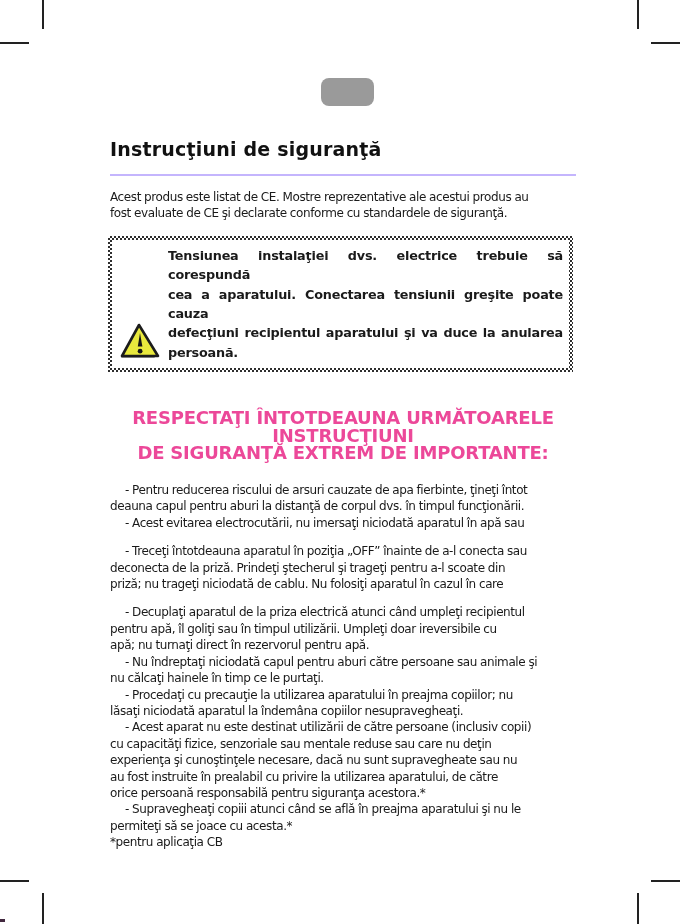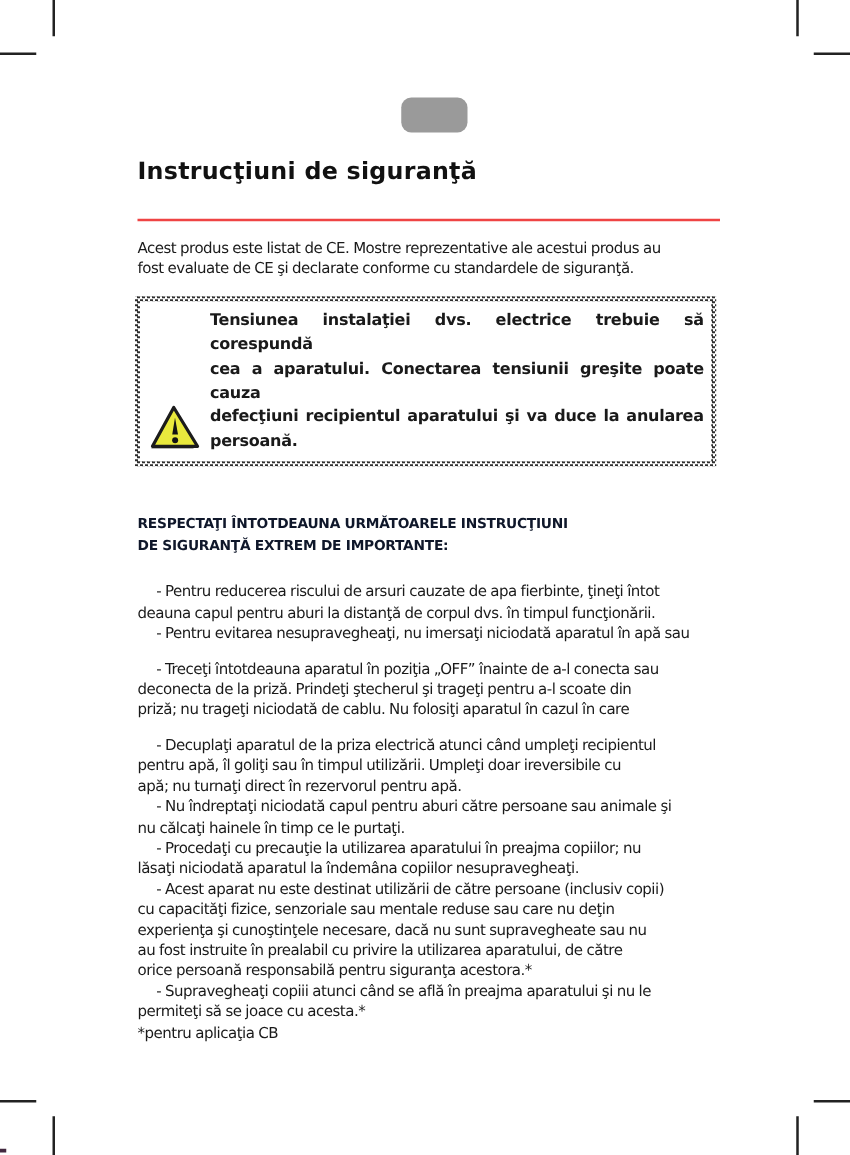--- a/index.html
+++ b/index.html
@@ -23,22 +23,23 @@
     background: var(--tab-gray, #9a9a9a);
     border-radius: 8px;
   }
 
   
   .content { position: absolute; left: 110px; top: 124px; width: 466px; }
 
   .page-title {
     font-size: 19px; font-weight: bold; color: #111;
     line-height: 26px; letter-spacing: 0.2px;
-    border-bottom: 2px solid #ef4444;
-    padding-bottom: 25px;
+    border-bottom: 2px solid #c4b5fd;
+    padding-bottom: 12px;
+    margin-top: 12px;
   }
 
   .body-text {
     font-size: 12px;
     letter-spacing: -0.4px;
     word-spacing: -0.3px;
     line-height: 16.4px;
     white-space: pre-line;
   }
 
@@ -65,25 +66,26 @@
     margin-left: 7px;
     font-size: 12.8px;
     letter-spacing: -0.2px;
     line-height: 19.4px;
   }
   .jline { display: block; text-align: justify; text-align-last: justify; }
   .jline-last { text-align-last: left; }
 
   .section-heading {
     margin-top: 37px;
-    font-size: 11px; font-weight: bold;
+    font-size: 18px; font-weight: bold;
     letter-spacing: -0.2px;
     line-height: 17.6px;
     white-space: pre-line;
-    color: #0f172a;
+    color: #ec4899;
+    text-align: center;
   }
 
   .instruction-list { margin-top: 20px; }
   .instruction { text-indent: 15px; }
   .instruction.gap { margin-top: 12px; }
   .footnote { text-indent: 0; }
 </style>
 </head>
 <body>
 
@@ -122,21 +124,21 @@
           <span class="jline">defecţiuni recipientul aparatului şi va duce la anularea</span>
           <span class="jline jline-last">persoană.</span>
         </div>
     </div>
   </div>
 
   <h2 class="section-heading">RESPECTAŢI ÎNTOTDEAUNA URMĂTOARELE INSTRUCŢIUNI
 DE SIGURANŢĂ EXTREM DE IMPORTANTE:</h2>
 
   <div class="instruction-list body-text"><p class="instruction gap">- Pentru reducerea riscului de arsuri cauzate de apa fierbinte, ţineţi întot
-deauna capul pentru aburi la distanţă de corpul dvs. în timpul funcţionării.</p><p class="instruction">- Pentru evitarea nesupravegheaţi, nu imersaţi niciodată aparatul în apă sau</p><p class="instruction gap">- Treceţi întotdeauna aparatul în poziţia „OFF” înainte de a-l conecta sau
+deauna capul pentru aburi la distanţă de corpul dvs. în timpul funcţionării.</p><p class="instruction">- Acest evitarea electrocutării, nu imersaţi niciodată aparatul în apă sau</p><p class="instruction gap">- Treceţi întotdeauna aparatul în poziţia „OFF” înainte de a-l conecta sau
 deconecta de la priză. Prindeţi ştecherul şi trageţi pentru a-l scoate din
 priză; nu trageţi niciodată de cablu. Nu folosiţi aparatul în cazul în care</p><p class="instruction gap">- Decuplaţi aparatul de la priza electrică atunci când umpleţi recipientul
 pentru apă, îl goliţi sau în timpul utilizării. Umpleţi doar ireversibile cu
 apă; nu turnaţi direct în rezervorul pentru apă.</p><p class="instruction">- Nu îndreptaţi niciodată capul pentru aburi către persoane sau animale şi
 nu călcaţi hainele în timp ce le purtaţi.</p><p class="instruction">- Procedaţi cu precauţie la utilizarea aparatului în preajma copiilor; nu
 lăsaţi niciodată aparatul la îndemâna copiilor nesupravegheaţi.</p><p class="instruction">- Acest aparat nu este destinat utilizării de către persoane (inclusiv copii)
 cu capacităţi fizice, senzoriale sau mentale reduse sau care nu deţin
 experienţa şi cunoştinţele necesare, dacă nu sunt supravegheate sau nu
 au fost instruite în prealabil cu privire la utilizarea aparatului, de către
 orice persoană responsabilă pentru siguranţa acestora.*</p><p class="instruction">- Supravegheaţi copiii atunci când se află în preajma aparatului şi nu le

